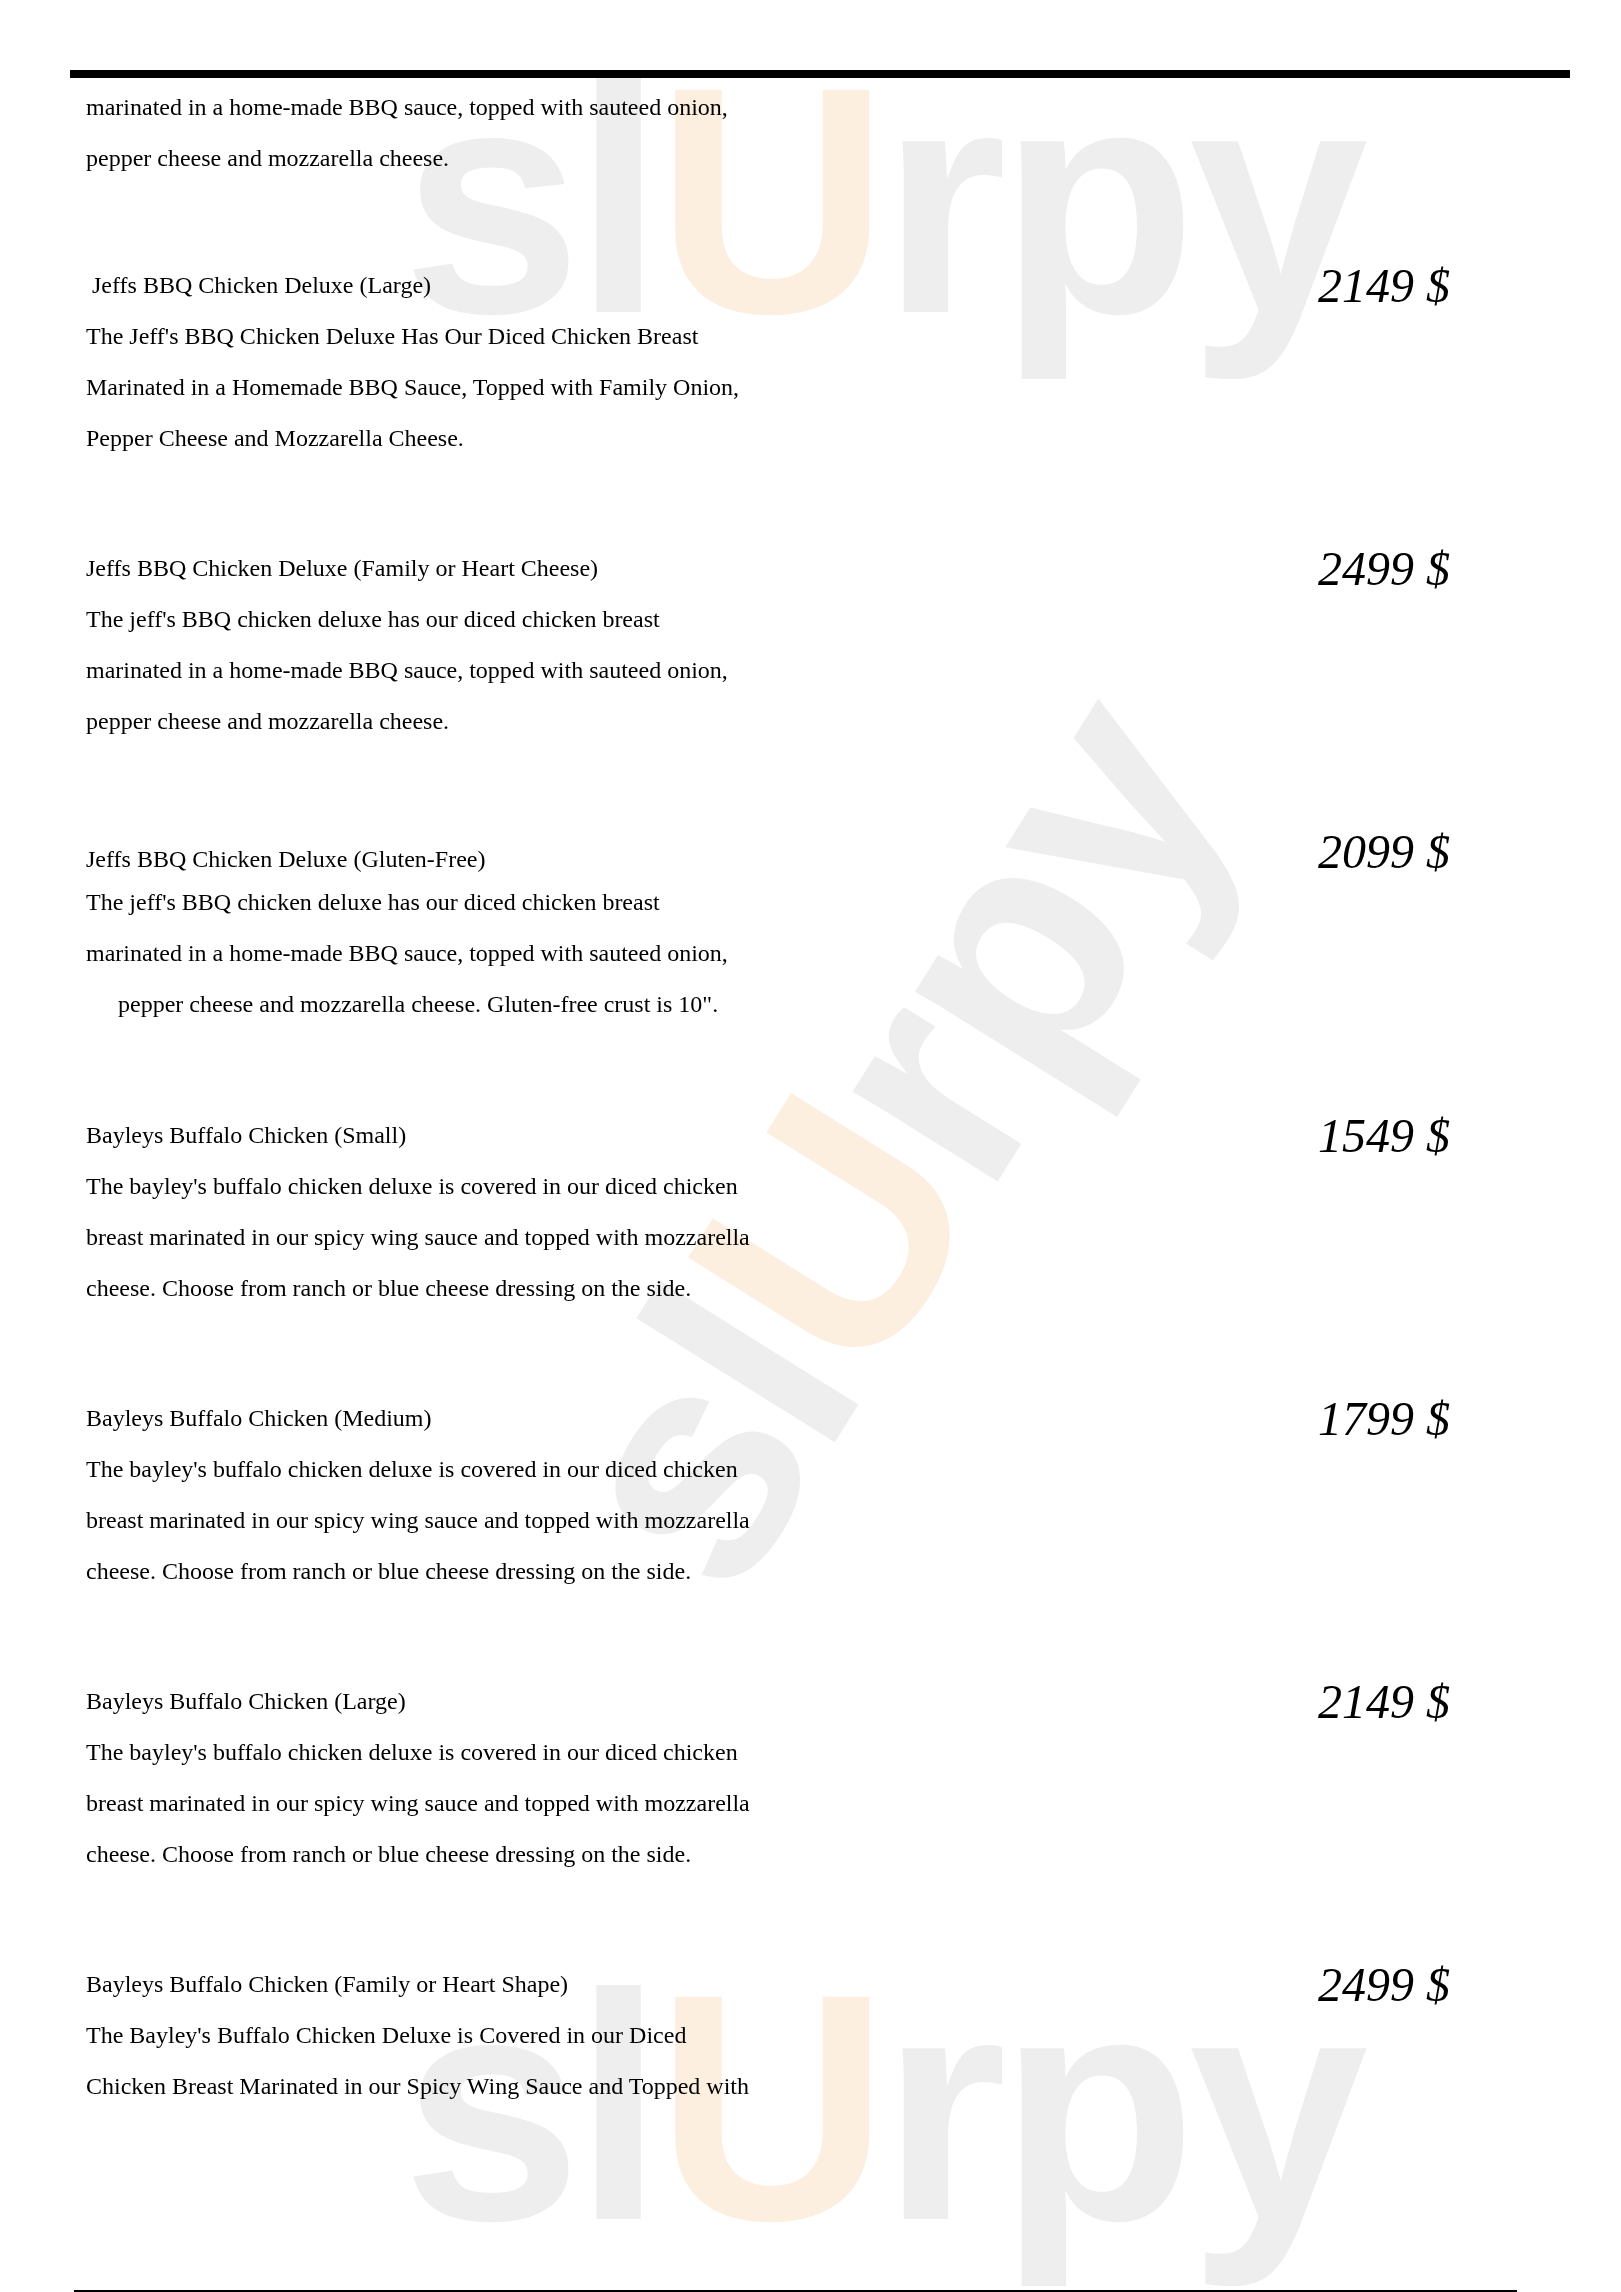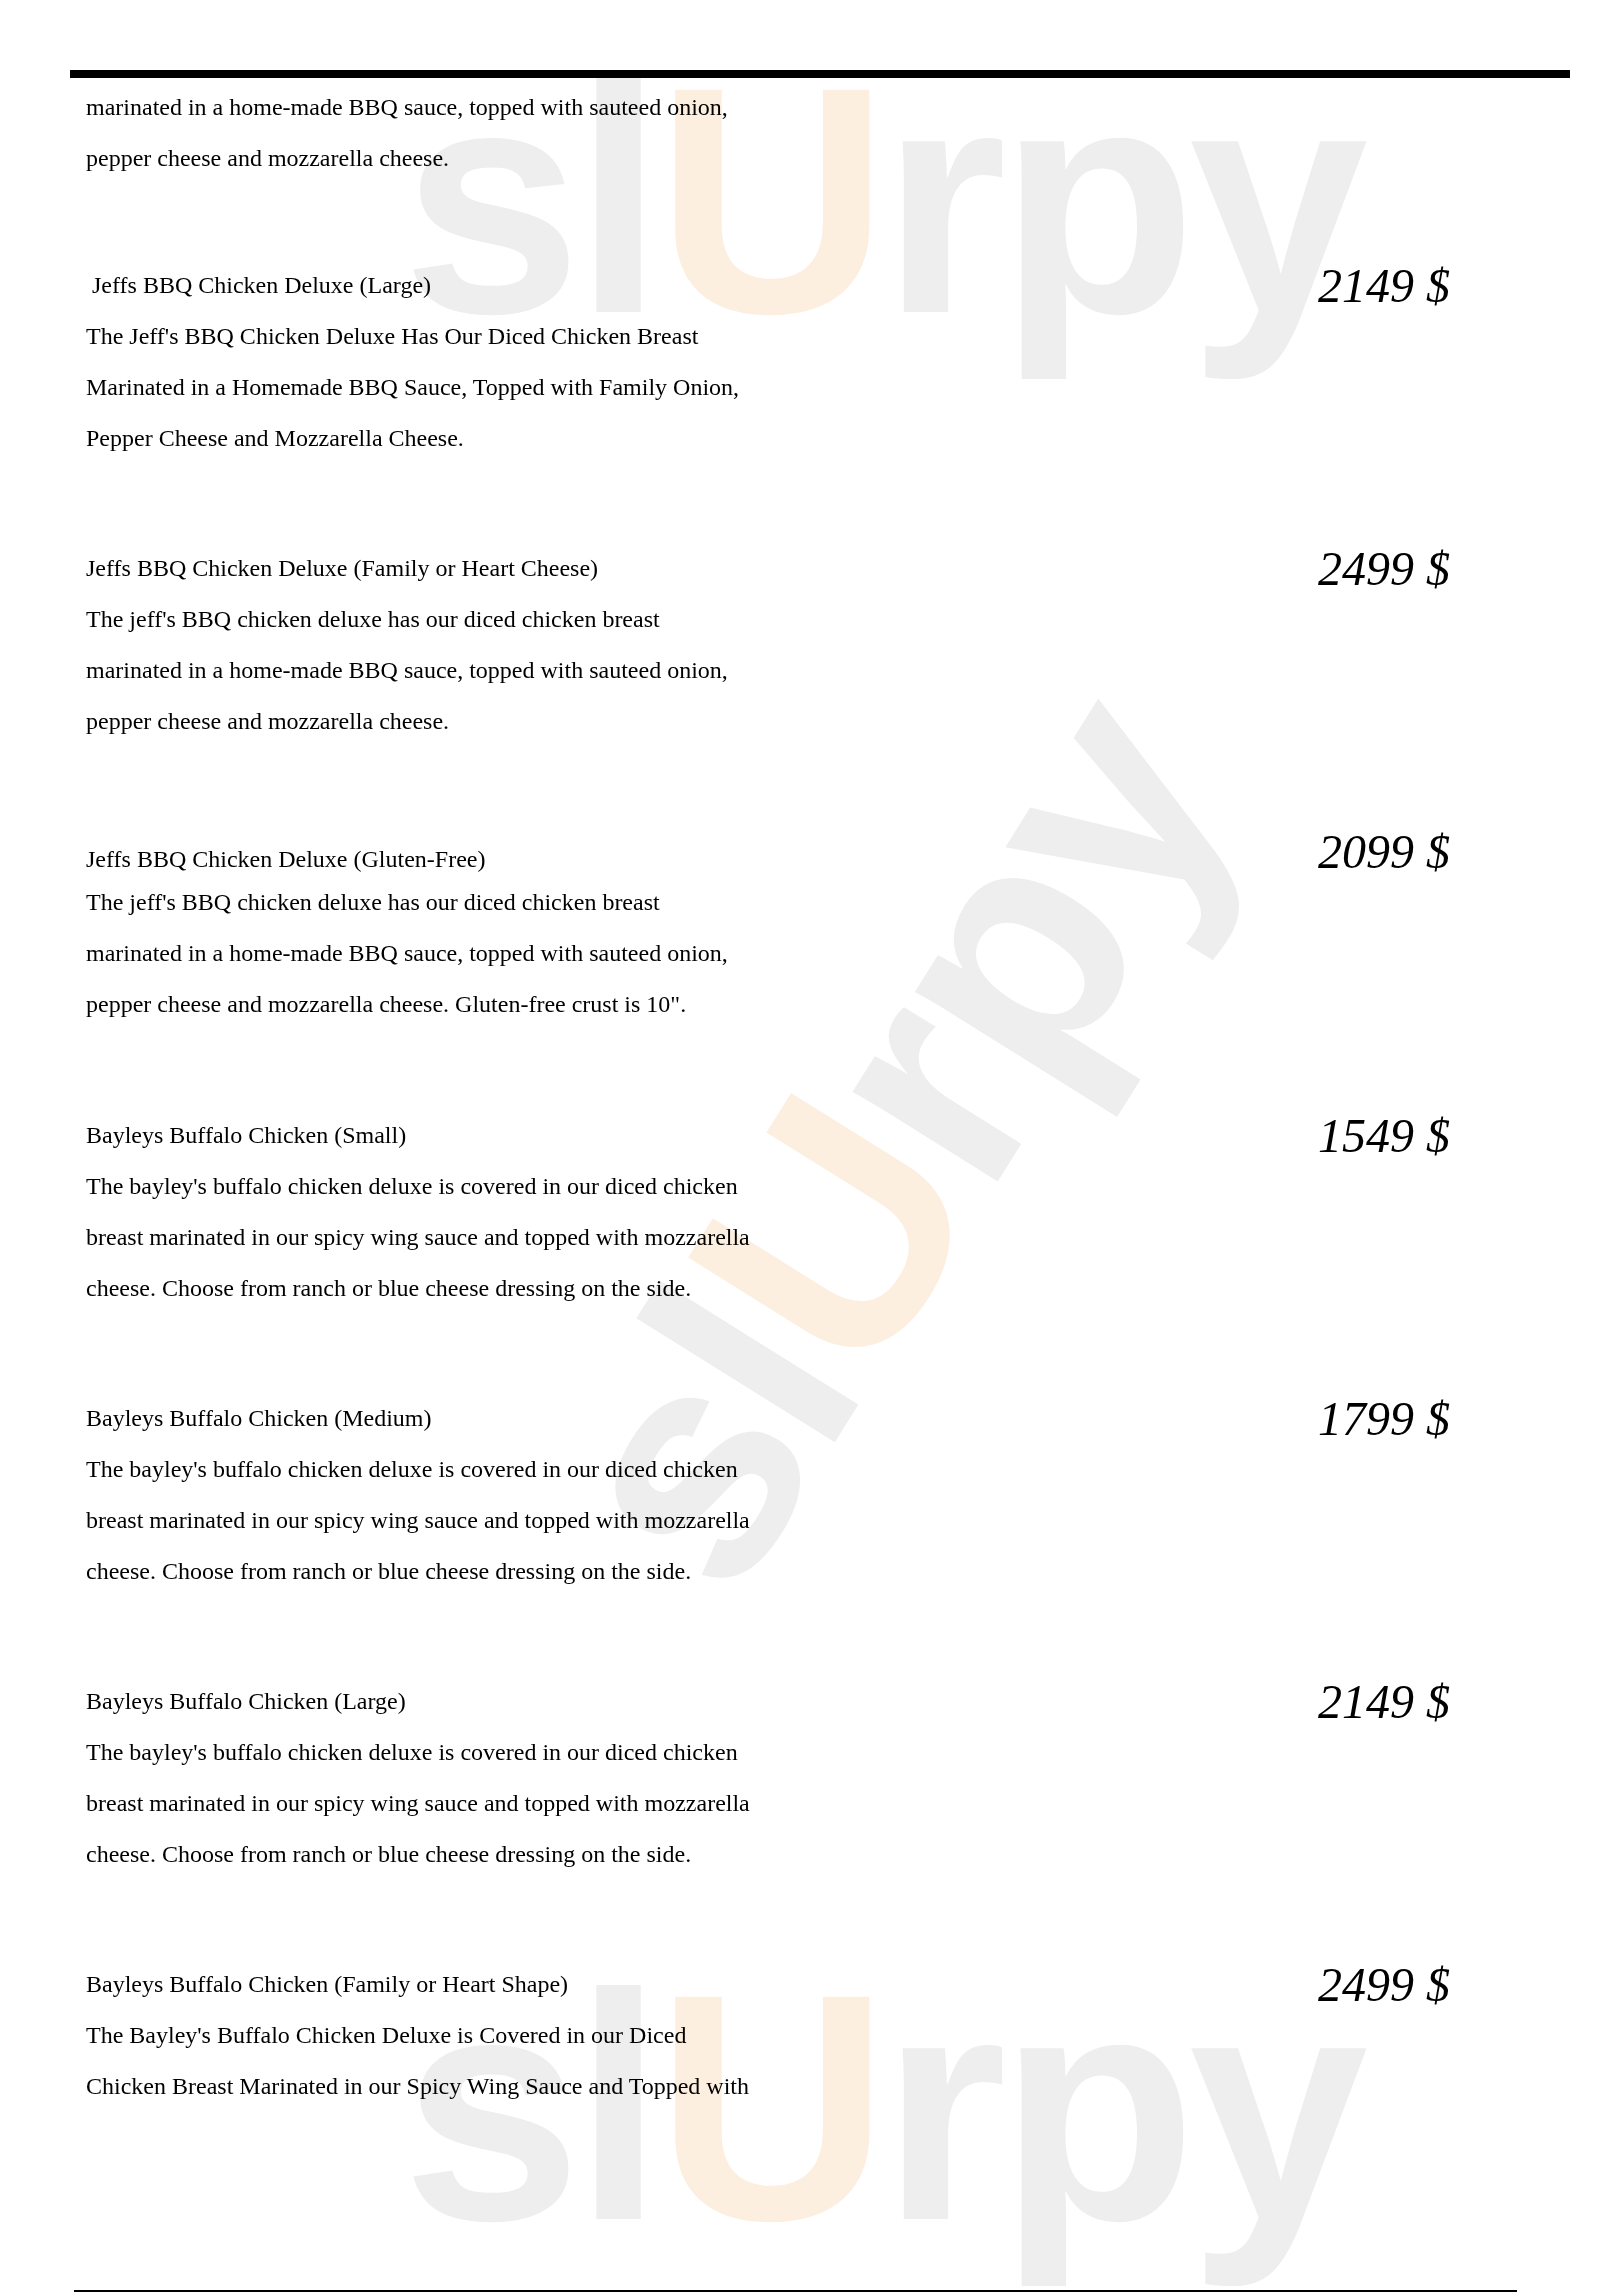--- a/index.html
+++ b/index.html
@@ -54,21 +54,21 @@
     <div class="line" style="top:51px;">The jeff's BBQ chicken deluxe has our diced chicken breast</div>
     <div class="line" style="top:102px;">marinated in a home-made BBQ sauce, topped with sauteed onion,</div>
     <div class="line" style="top:153px;">pepper cheese and mozzarella cheese.</div>
   </div>
 
   <div class="item" style="top:826px;">
     <div class="line" style="top:0px;margin-top:8px;">Jeffs BBQ Chicken Deluxe (Gluten-Free)</div>
     <div class="price" style="top:0px;">2099 $</div>
     <div class="line" style="top:51px;">The jeff's BBQ chicken deluxe has our diced chicken breast</div>
     <div class="line" style="top:102px;">marinated in a home-made BBQ sauce, topped with sauteed onion,</div>
-    <div class="line" style="top:153px;">pepper cheese and mozzarella cheese. Gluten-free crust is 10".</div>
+    <div class="line" style="top:153px;margin-left:32px;">pepper cheese and mozzarella cheese. Gluten-free crust is 10".</div>
   </div>
 
   <div class="item" style="top:1110px;">
     <div class="line" style="top:0px;">Bayleys Buffalo Chicken (Small)</div>
     <div class="price" style="top:0px;">1549 $</div>
     <div class="line" style="top:51px;">The bayley's buffalo chicken deluxe is covered in our diced chicken</div>
     <div class="line" style="top:102px;">breast marinated in our spicy wing sauce and topped with mozzarella</div>
     <div class="line" style="top:153px;">cheese. Choose from ranch or blue cheese dressing on the side.</div>
   </div>
 

